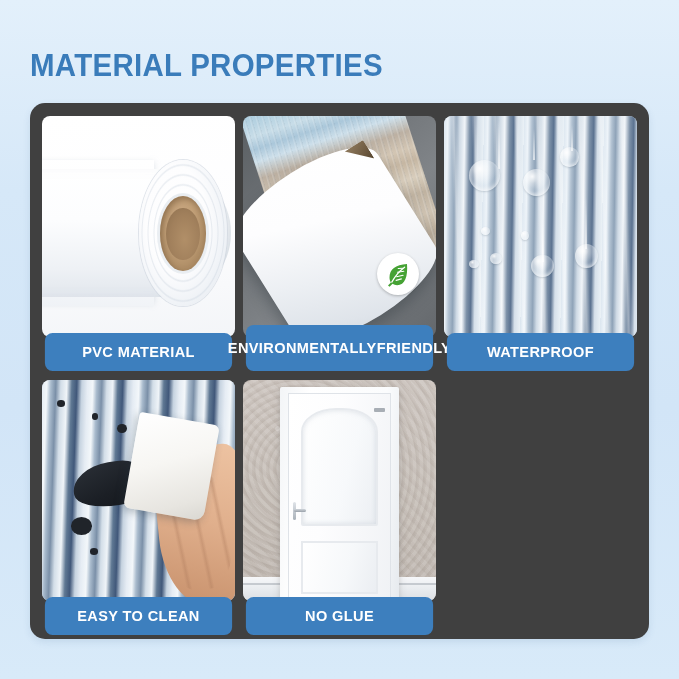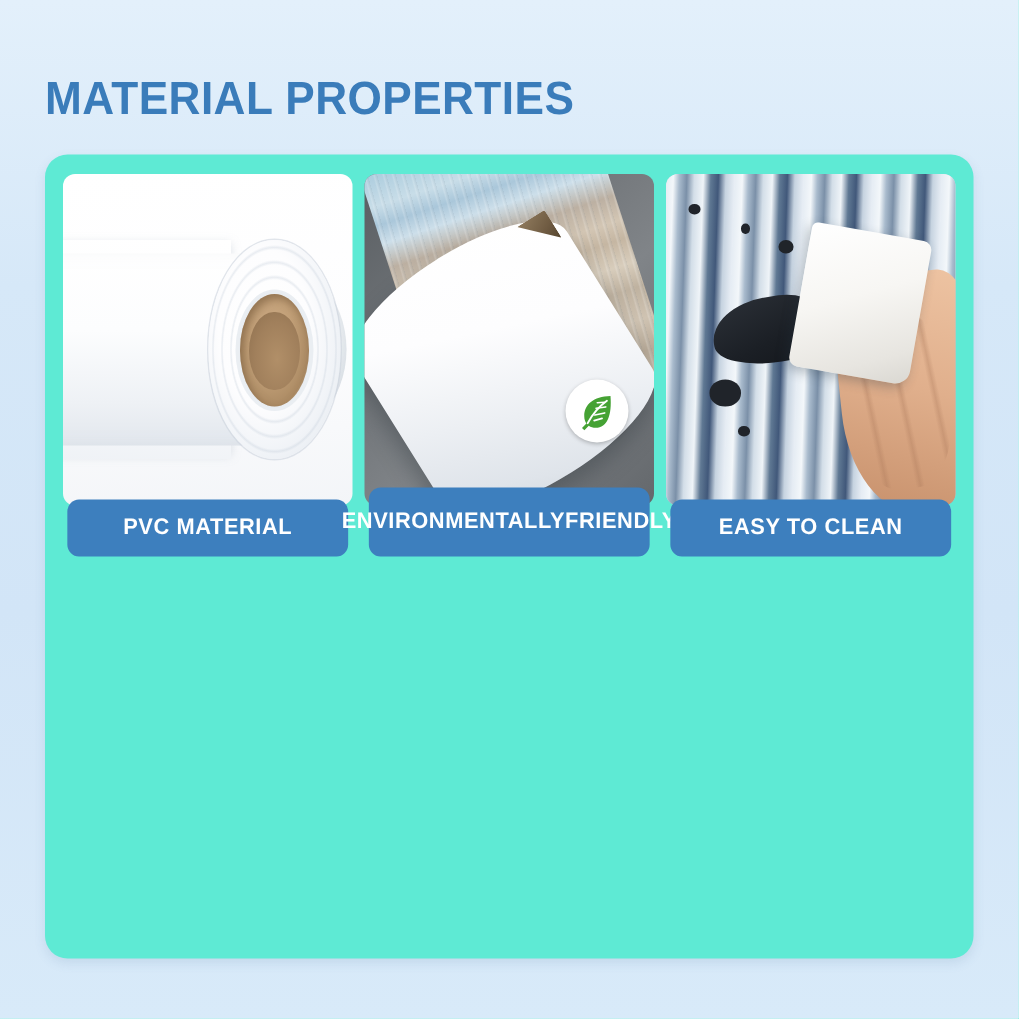--- a/index.html
+++ b/index.html
@@ -58,21 +58,21 @@
     white-space: nowrap;
   }
 
   
   .panel {
     position: absolute;
     left: 30px;
     top: 103px;
     width: 619px;
     height: 536px;
-    background: #5eead4;
+    background: #404040;
     border-radius: 15px;
     box-shadow: 0 3px 7px rgba(80,120,160,0.15);
     box-sizing: border-box;
     padding: 13px 12px 4px 12px;
   }
 
   .grid {
     display: grid;
     grid-template-columns: repeat(3, 1fr);
     grid-template-rows: repeat(2, 1fr);
@@ -616,32 +616,72 @@
           </div>
         </div>
         <div class="card-label two-line">
           <span>ENVIRONMENTALLY</span>
             <br>
           <span>FRIENDLY</span>
         </div>
       </div>
 
 
+      <div class="card">
+        <div class="card-photo ph-water">
+          <div class="water-tex"></div>
+          <div class="trail" style="left:28%;top:2%;height:22%;"></div>
+          <div class="trail" style="left:46%;top:6%;height:14%;"></div>
+          <div class="trail" style="left:66%;top:4%;height:12%;"></div>
+          <div class="trail" style="left:73%;top:36%;height:24%;"></div>
+          <div class="trail" style="left:51%;top:48%;height:18%;"></div>
+          <div class="drop" style="left:13%;top:20%;width:16%;height:14%;"></div>
+          <div class="drop" style="left:41%;top:24%;width:14%;height:12%;"></div>
+          <div class="drop" style="left:60%;top:14%;width:10%;height:9%;"></div>
+          <div class="drop" style="left:68%;top:58%;width:12%;height:11%;"></div>
+          <div class="drop" style="left:45%;top:63%;width:12%;height:10%;"></div>
+          <div class="drop" style="left:24%;top:62%;width:6%;height:5%;"></div>
+          <div class="drop" style="left:13%;top:65%;width:5%;height:4%;"></div>
+          <div class="drop" style="left:19%;top:50%;width:5%;height:4%;"></div>
+          <div class="drop" style="left:40%;top:52%;width:4%;height:4%;"></div>
+        </div>
+        <div class="card-label">WATERPROOF</div>
+      </div>
 
       <div class="card">
         <div class="card-photo ph-clean">
           <div class="clean-tex"></div>
           <div class="stain" style="left:8%;top:9%;width:4%;height:3%;"></div>
           <div class="stain" style="left:26%;top:15%;width:3%;height:3%;"></div>
           <div class="stain" style="left:39%;top:20%;width:5%;height:4%;"></div>
           <div class="stain-big"></div>
           <div class="stain" style="left:15%;top:62%;width:11%;height:8%;"></div>
           <div class="stain" style="left:25%;top:76%;width:4%;height:3%;"></div>
           <div class="clean-hand"></div>
           <div class="clean-cloth"></div>
         </div>
         <div class="card-label">EASY TO CLEAN</div>
       </div>
 
+      <div class="card">
+        <div class="card-photo ph-door">
+          <div class="door-wall-tex"></div>
+          <div class="door-skirt">
+            <div class="door-skirt-line"></div>
+          </div>
+          <div class="door-frame">
+            <div class="door-leaf">
+              <div class="door-panel-top"></div>
+              <div class="door-panel-bot"></div>
+              <div class="door-handle">
+                <div class="plate"></div>
+                <div class="bar"></div>
+              </div>
+            </div>
+            <div class="door-lock"></div>
+          </div>
+        </div>
+        <div class="card-label">NO GLUE</div>
+      </div>
 
     </div>
   </div>
 </div>
 
 </body></html>

